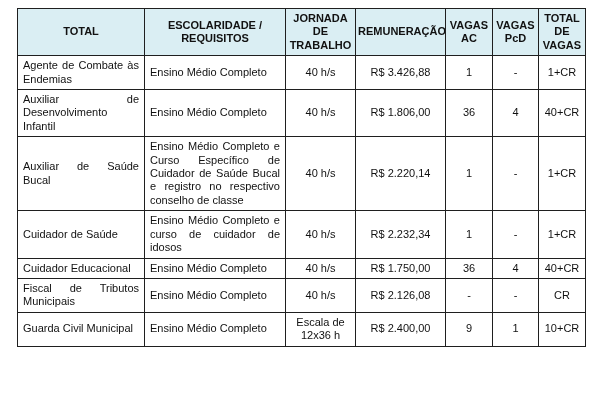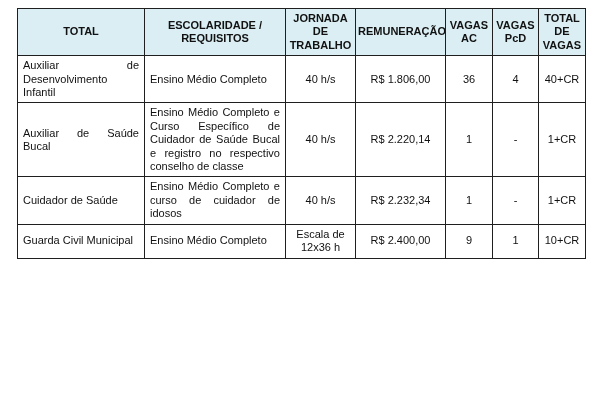--- a/index.html
+++ b/index.html
@@ -79,20 +79,29 @@
 AC</th>
       <th>VAGAS
 PcD</th>
       <th>TOTAL
 DE
 VAGAS</th>
     </tr>
   </thead>
   <tbody>
       <tr>
+        <td>Agente de Combate às Endemias</td>
+        <td>Ensino Médio Completo</td>
+        <td>40 h/s</td>
+        <td>R$ 3.426,88</td>
+        <td>1</td>
+        <td>-</td>
+        <td>1+CR</td>
+      </tr>
+      <tr>
         <td>Auxiliar de Desenvolvimento Infantil</td>
         <td>Ensino Médio Completo</td>
         <td>40 h/s</td>
         <td>R$ 1.806,00</td>
         <td>36</td>
         <td>4</td>
         <td>40+CR</td>
       </tr>
       <tr>
         <td>Auxiliar de Saúde Bucal</td>
@@ -106,20 +115,38 @@
       <tr>
         <td>Cuidador de Saúde</td>
         <td>Ensino Médio Completo e curso de cuidador de idosos</td>
         <td>40 h/s</td>
         <td>R$ 2.232,34</td>
         <td>1</td>
         <td>-</td>
         <td>1+CR</td>
       </tr>
       <tr>
+        <td>Cuidador Educacional</td>
+        <td>Ensino Médio Completo</td>
+        <td>40 h/s</td>
+        <td>R$ 1.750,00</td>
+        <td>36</td>
+        <td>4</td>
+        <td>40+CR</td>
+      </tr>
+      <tr>
+        <td>Fiscal de Tributos Municipais</td>
+        <td>Ensino Médio Completo</td>
+        <td>40 h/s</td>
+        <td>R$ 2.126,08</td>
+        <td>-</td>
+        <td>-</td>
+        <td>CR</td>
+      </tr>
+      <tr>
         <td>Guarda Civil Municipal</td>
         <td>Ensino Médio Completo</td>
         <td>Escala de 12x36 h</td>
         <td>R$ 2.400,00</td>
         <td>9</td>
         <td>1</td>
         <td>10+CR</td>
       </tr>
     </tbody>
 </table>

